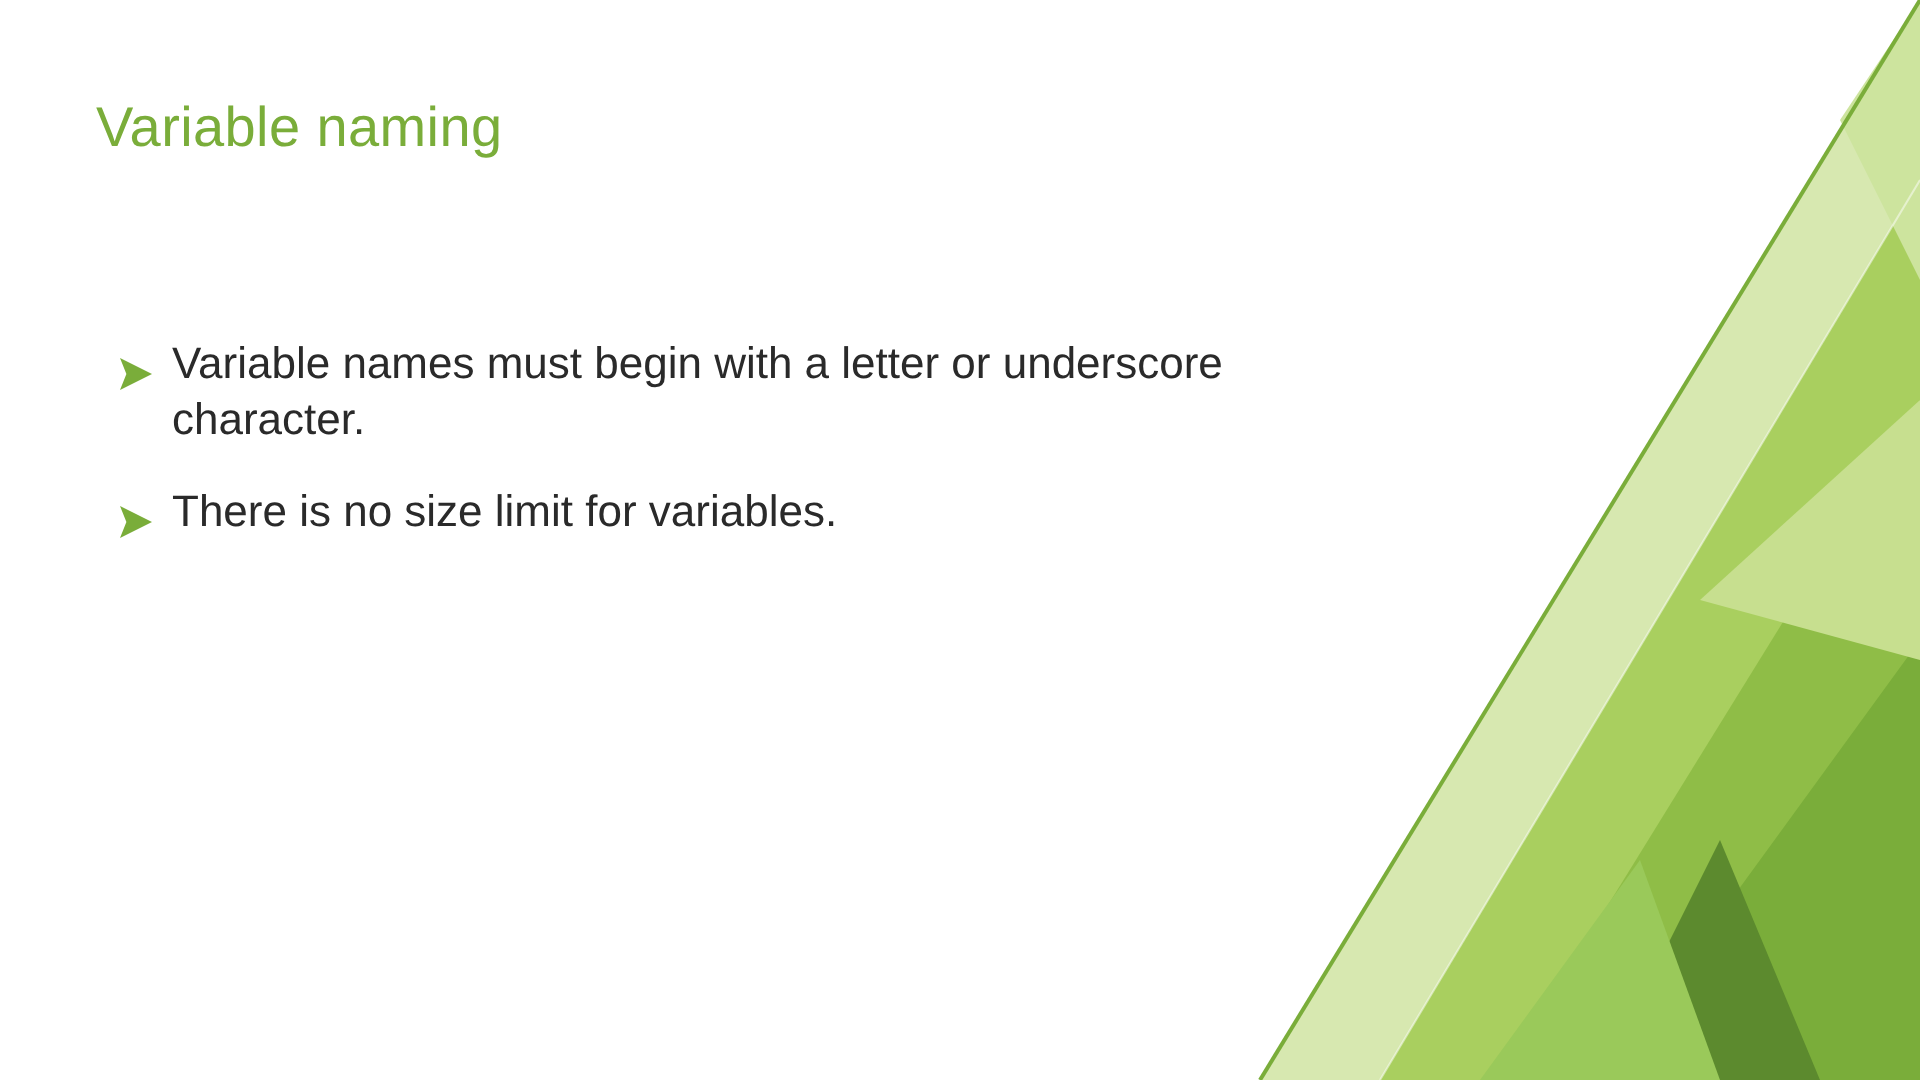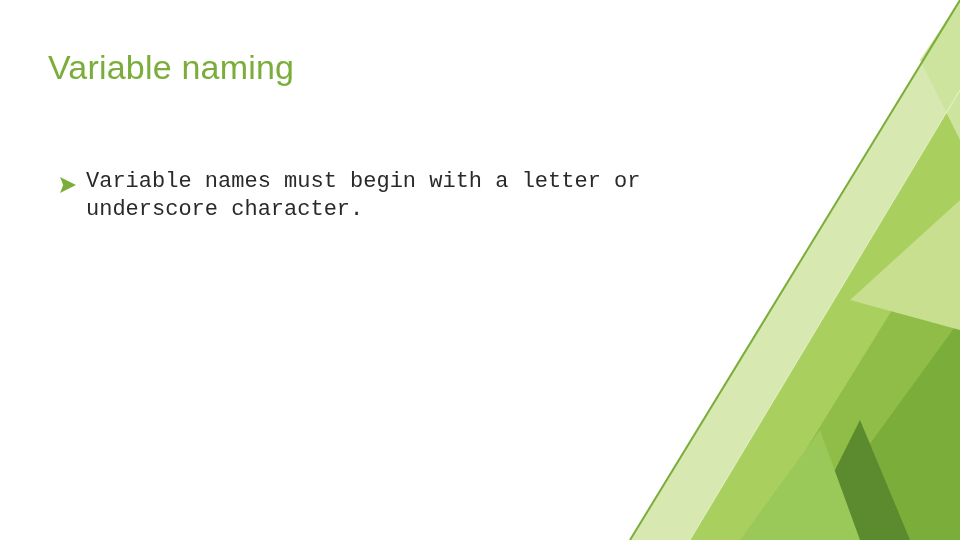--- a/index.html
+++ b/index.html
@@ -13,39 +13,38 @@
   }
   .slide {
     position: relative;
     width: 100%;
     height: 100%;
   }
   .title {
     position: absolute;
     top: 48px;
     left: 48px;
-    font-size: 34px;
+    font-size: 28px;
     font-weight: 400;
     color: #7aad3a;
     letter-spacing: 0.2px;
   }
   .content {
     position: absolute;
     top: 168px;
     left: 60px;
     width: 600px;
   }
   .bullet-item {
     display: flex;
     align-items: flex-start;
     margin-bottom: 18px;
     color: #2a2a2a;
     font-size: 22px;
     line-height: 1.28;
-    font-family: Liberation Mono, monospace;
   }
   .bullet-icon {
     flex: 0 0 auto;
     width: 16px;
     height: 16px;
     margin-top: 6px;
     margin-right: 10px;
     color: #7aad3a;
   }
   .bullet-text {
@@ -72,20 +71,28 @@
     <div class="bullet-item">
       <span class="bullet-icon">
         <svg viewBox="0 0 10 10" width="16" height="16">
             <polygon points="0,0 10,5 0,10 2,5" fill="currentColor"></polygon>
           </svg>
       </span>
       <span class="bullet-text">Variable names must begin with a letter or underscore character.</span>
     </div>
 
 
+    <div class="bullet-item">
+      <span class="bullet-icon">
+        <svg viewBox="0 0 10 10" width="16" height="16">
+            <polygon points="0,0 10,5 0,10 2,5" fill="currentColor"></polygon>
+          </svg>
+      </span>
+      <span class="bullet-text">There is no size limit for variables.</span>
+    </div>
 
   </div>
 
   <svg class="deco" viewBox="0 0 360 540" preserveAspectRatio="xMaxYMax meet">
 
     <polygon points="360,0 360,540 30,540" fill="#d7e8b0"></polygon>
 
     <polygon points="360,90 360,540 90,540" fill="#a9cf5f"></polygon>
 
     <polygon points="360,200 360,540 150,540" fill="#8fbd47"></polygon>

